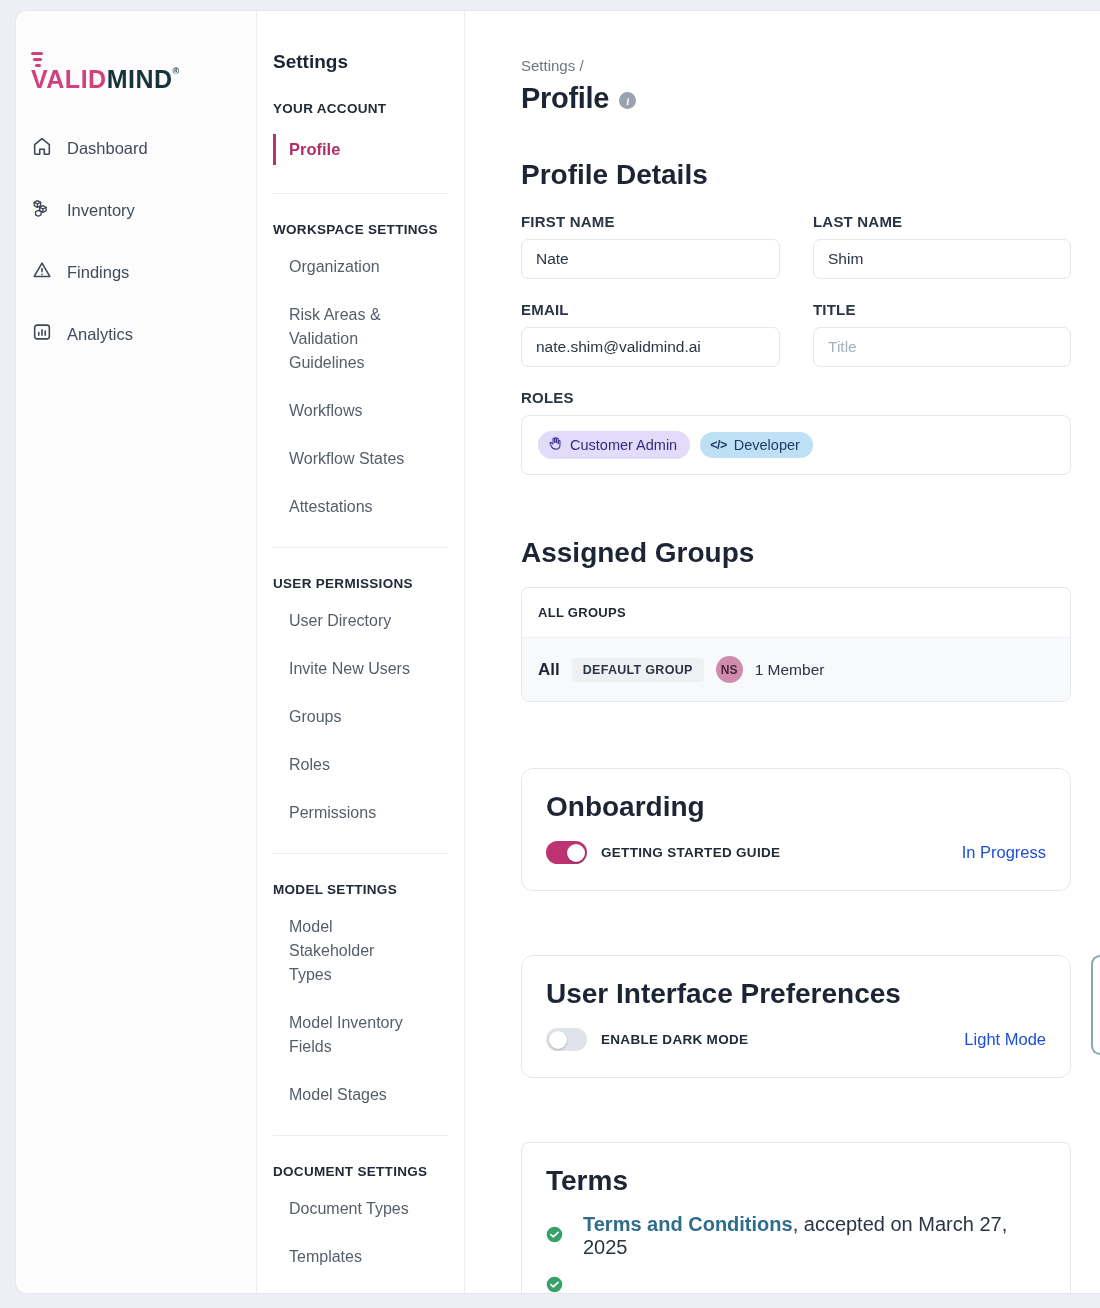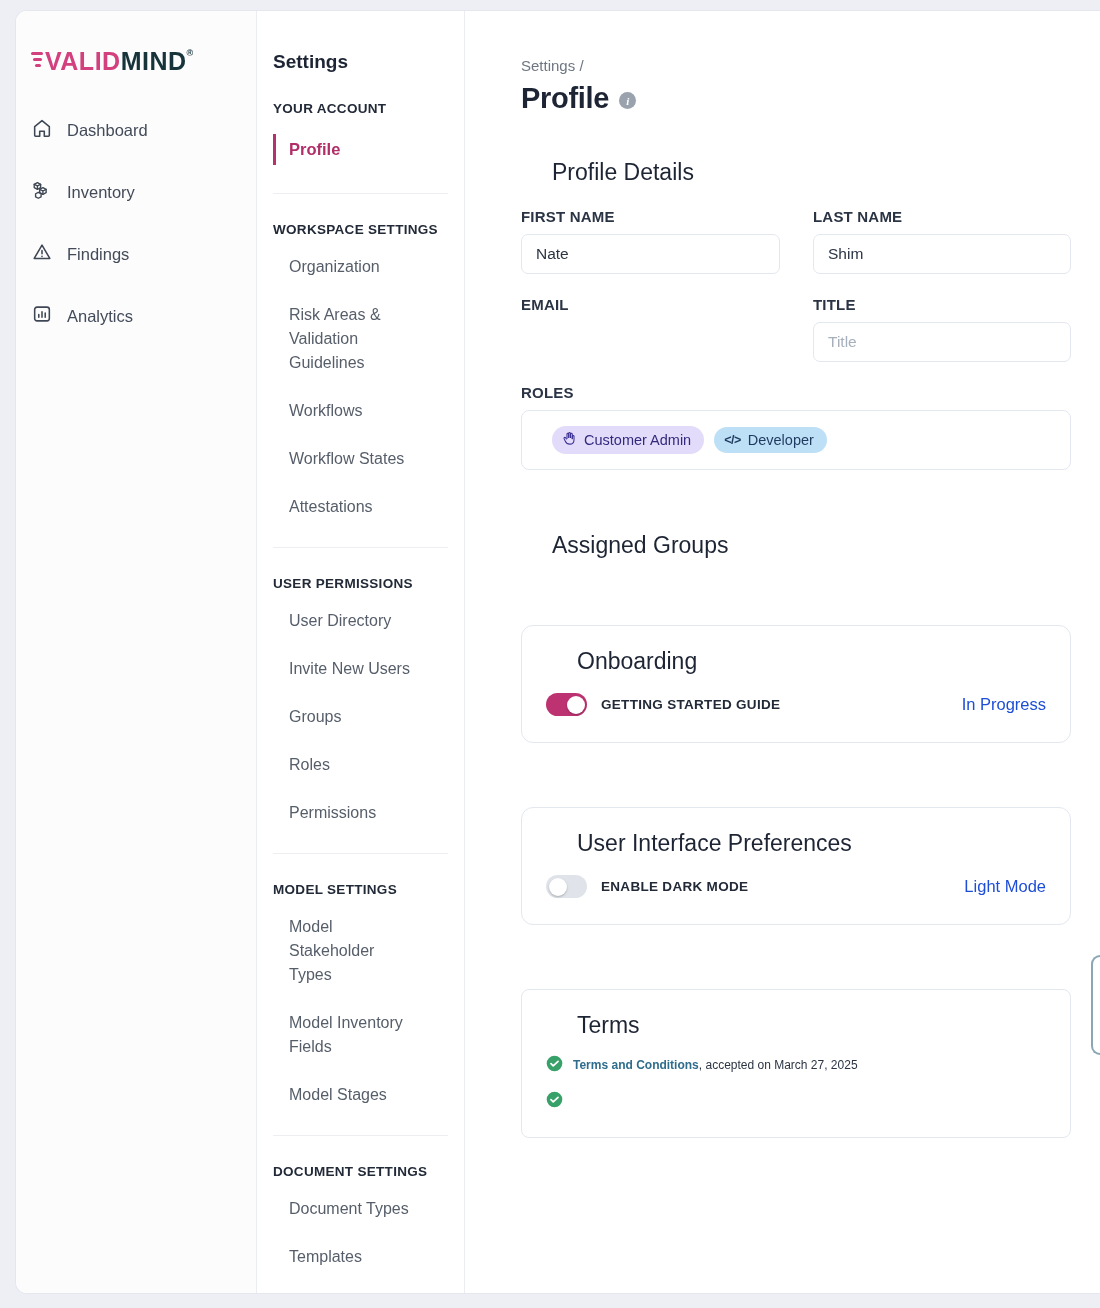--- a/index.html
+++ b/index.html
@@ -11,21 +11,21 @@
     color: #1d2433;
     overflow: hidden;
   }
   .app {
     position: absolute; top:10px; left:15px; right:0; bottom:14px;
     background:#ffffff; border:1px solid #e4e7ee; border-right:none;
     border-radius:12px 0 0 12px; display:flex; overflow:hidden;
   }
   
   .sidebar { width:241px; background:#fcfcfd; border-right:1px solid #ebedf1; padding:38px 0 0 15px; flex-shrink:0; }
-  .logo { display:flex; align-items:flex-start; margin-bottom:32px; cursor:pointer; }
+  .logo { display:flex; align-items:flex-start; margin-bottom:32px; cursor:pointer;flex-direction:column; }
   .logo-dashes { display:flex; flex-direction:column; gap:3px; margin:3px 2px 0 0; }
   .logo-dashes i { display:block; height:3px; background:#d2417e; border-radius:2px; }
   .logo-dashes i:nth-child(1){ width:12px; }
   .logo-dashes i:nth-child(2){ width:9px; margin-left:2px;}
   .logo-dashes i:nth-child(3){ width:6px; margin-left:4px;}
   .logo-text { font-size:25px; font-weight:bold; letter-spacing:0.5px; line-height:1; }
   .logo-valid { color:#d2417e; }
   .logo-mind { color:#17343b; }
   .logo-reg { font-size:9px; color:#17343b; vertical-align:top; font-weight:bold; }
   .nav-item { display:flex; align-items:center; gap:14px; padding:11px 0; margin-bottom:14px; color:#434b59; font-size:16.5px; font-weight:500; cursor:pointer; }
@@ -38,27 +38,27 @@
   .active-item { border-left:3px solid #b5326c; padding:6px 0 6px 13px; color:#b12f68; font-weight:bold; font-size:16.5px; cursor:pointer; }
   .snav-divider { border:none; border-top:1px solid #eceef2; margin:28px 0 28px 0; }
   
   .main { flex:1; padding:46px 0 0 56px; position:relative; background:#ffffff; }
   .breadcrumb { font-size:15px; color:#6e7681; }
   .breadcrumb .crumb { cursor:pointer; }
   .page-title-row { display:flex; align-items:center; gap:10px; margin-top:8px; }
   .page-title { font-size:29px; font-weight:bold; color:#1d2433; letter-spacing:-0.3px; }
   .info-icon { width:17px; height:17px; border-radius:50%; background:#9aa3ad; color:#ffffff; font-size:11px; font-weight:bold; display:flex; align-items:center; justify-content:center; font-family:"Liberation Serif", serif; font-style:italic; cursor:pointer; margin-top:4px; }
   .page-desc { margin-top:38px; font-size:16px; line-height:1.6; color:#2b3444; max-width:545px; }
-  .section-heading { font-size:23px; font-weight:normal; color:#1d2433;margin-left:31px; }
+  .section-heading { font-size:28px; font-weight:bold; color:#1d2433; }
   .profile-details-heading { margin-top:44px; }
   .form-grid { width:550px; display:grid; grid-template-columns:259px 258px; column-gap:33px; }
   .field-label { font-size:15px; font-weight:bold; color:#2b3444; letter-spacing:0.2px; margin:22px 0 9px 0; }
   .text-input { width:100%; height:40px; border:1px solid #e3e7ee; border-radius:7px; padding:0 14px; font-size:15.5px; color:#2b3444; font-family:"Liberation Sans", sans-serif; background:#ffffff; outline:none; }
   .text-input::placeholder { color:#a6afbc; }
-  .roles-box { width:550px; border:1px solid #e3e7ee; border-radius:8px; padding:15px 30px; display:flex; gap:10px; align-items:center; min-height:58px; }
+  .roles-box { width:550px; border:1px solid #e3e7ee; border-radius:8px; padding:15px 16px; display:flex; gap:10px; align-items:center; min-height:58px; }
   .role-pill { display:inline-flex; align-items:center; gap:7px; border-radius:999px; padding:5px 13px 5px 10px; font-size:14.5px; font-weight:500; cursor:default; }
   .role-admin { background:#e3dbfa; color:#322a7d; }
   .role-dev { background:#bee0f6; color:#1e3a5f; }
   .code-glyph { font-size:12.5px; font-weight:bold; letter-spacing:-0.5px; }
   
   .groups-heading { margin-top:62px; }
   .groups-card { width:550px; border:1px solid #e3e7ee; border-radius:8px; margin-top:18px; overflow:hidden; }
   .groups-card-header { padding:17px 16px; font-size:13px; font-weight:bold; color:#222a38; letter-spacing:0.3px; }
   .groups-row { border-top:1px solid #eceef2; background:#f8f9fb; padding:18px 16px; display:flex; align-items:center; gap:12px; }
   .group-name { font-size:17px; font-weight:bold; color:#1d2433; }
@@ -73,21 +73,21 @@
   .toggle { width:41px; height:23px; border-radius:12px; position:relative; cursor:pointer; flex-shrink:0; }
   .toggle .knob { position:absolute; top:2.5px; width:18px; height:18px; border-radius:50%; background:#ffffff; box-shadow:0 1px 2px rgba(0,0,0,0.25); }
   .toggle.on { background:#bd3271; }
   .toggle.on .knob { right:2.5px; }
   .toggle.off { background:#e0e4ea; }
   .toggle.off .knob { left:2.5px; }
   .toggle-label { font-size:13.5px; font-weight:bold; color:#222a38; letter-spacing:0.3px; margin-left:14px; }
   .card-status { margin-left:auto; font-size:16.5px; font-weight:normal; color:#1d4ed8; }
   
   .terms-card { width:550px; border:1px solid #e3e7ee; border-radius:8px; padding:22px 24px 26px 24px; margin-top:64px; }
-  .terms-line { display:flex; align-items:center; gap:10px; margin-top:16px; font-size:12px; color:#2b3444; }
+  .terms-line { display:flex; align-items:center; gap:20px; margin-top:16px; font-size:20px; color:#2b3444; }
   .terms-link { color:#2e6d8c; font-weight:bold; cursor:pointer; }
   
   .side-tab { position:absolute; right:0; top:955px; width:9px; height:100px; background:#ffffff; border:2px solid #8aa7b5; border-right:none; border-radius:10px 0 0 10px; cursor:pointer; }
 </style>
 </head>
 <body>
 
 <div class="app">
 
   <div class="sidebar">
@@ -199,20 +199,21 @@
       <div>
         <div class="field-label">FIRST NAME</div>
         <input class="text-input" type="text" value="Nate" style="">
       </div>
       <div>
         <div class="field-label">LAST NAME</div>
         <input class="text-input" type="text" value="Shim" style="">
       </div>
       <div>
         <div class="field-label">EMAIL</div>
+        <input class="text-input" type="text" value="nate.shim@validmind.ai" style="">
       </div>
       <div>
         <div class="field-label">TITLE</div>
         <input class="text-input" type="text" placeholder="Title" style="">
       </div>
     </div>
 
     <div class="field-label">ROLES</div>
     <div class="roles-box">
       <span class="role-pill role-admin">
@@ -227,20 +228,29 @@
         <span>Customer Admin</span>
       </span>
       <span class="role-pill role-dev">
         <span class="code-glyph">&lt;/&gt;</span>
         <span>Developer</span>
       </span>
     </div>
 
     <div class="section-heading groups-heading">Assigned Groups</div>
 
+    <div class="groups-card">
+      <div class="groups-card-header">ALL GROUPS</div>
+      <div class="groups-row">
+        <span class="group-name">All</span>
+        <span class="group-badge">DEFAULT GROUP</span>
+        <span class="avatar">NS</span>
+        <span class="member-count">1 Member</span>
+      </div>
+    </div>
 
     <div class="pref-card onboarding-card">
       <div class="section-heading">Onboarding</div>
       <div class="card-row">
         <span class="toggle on">
             <span class="knob"></span>
           </span>
         <span class="toggle-label">GETTING STARTED GUIDE</span>
         <span class="card-status">In Progress</span>
       </div>

